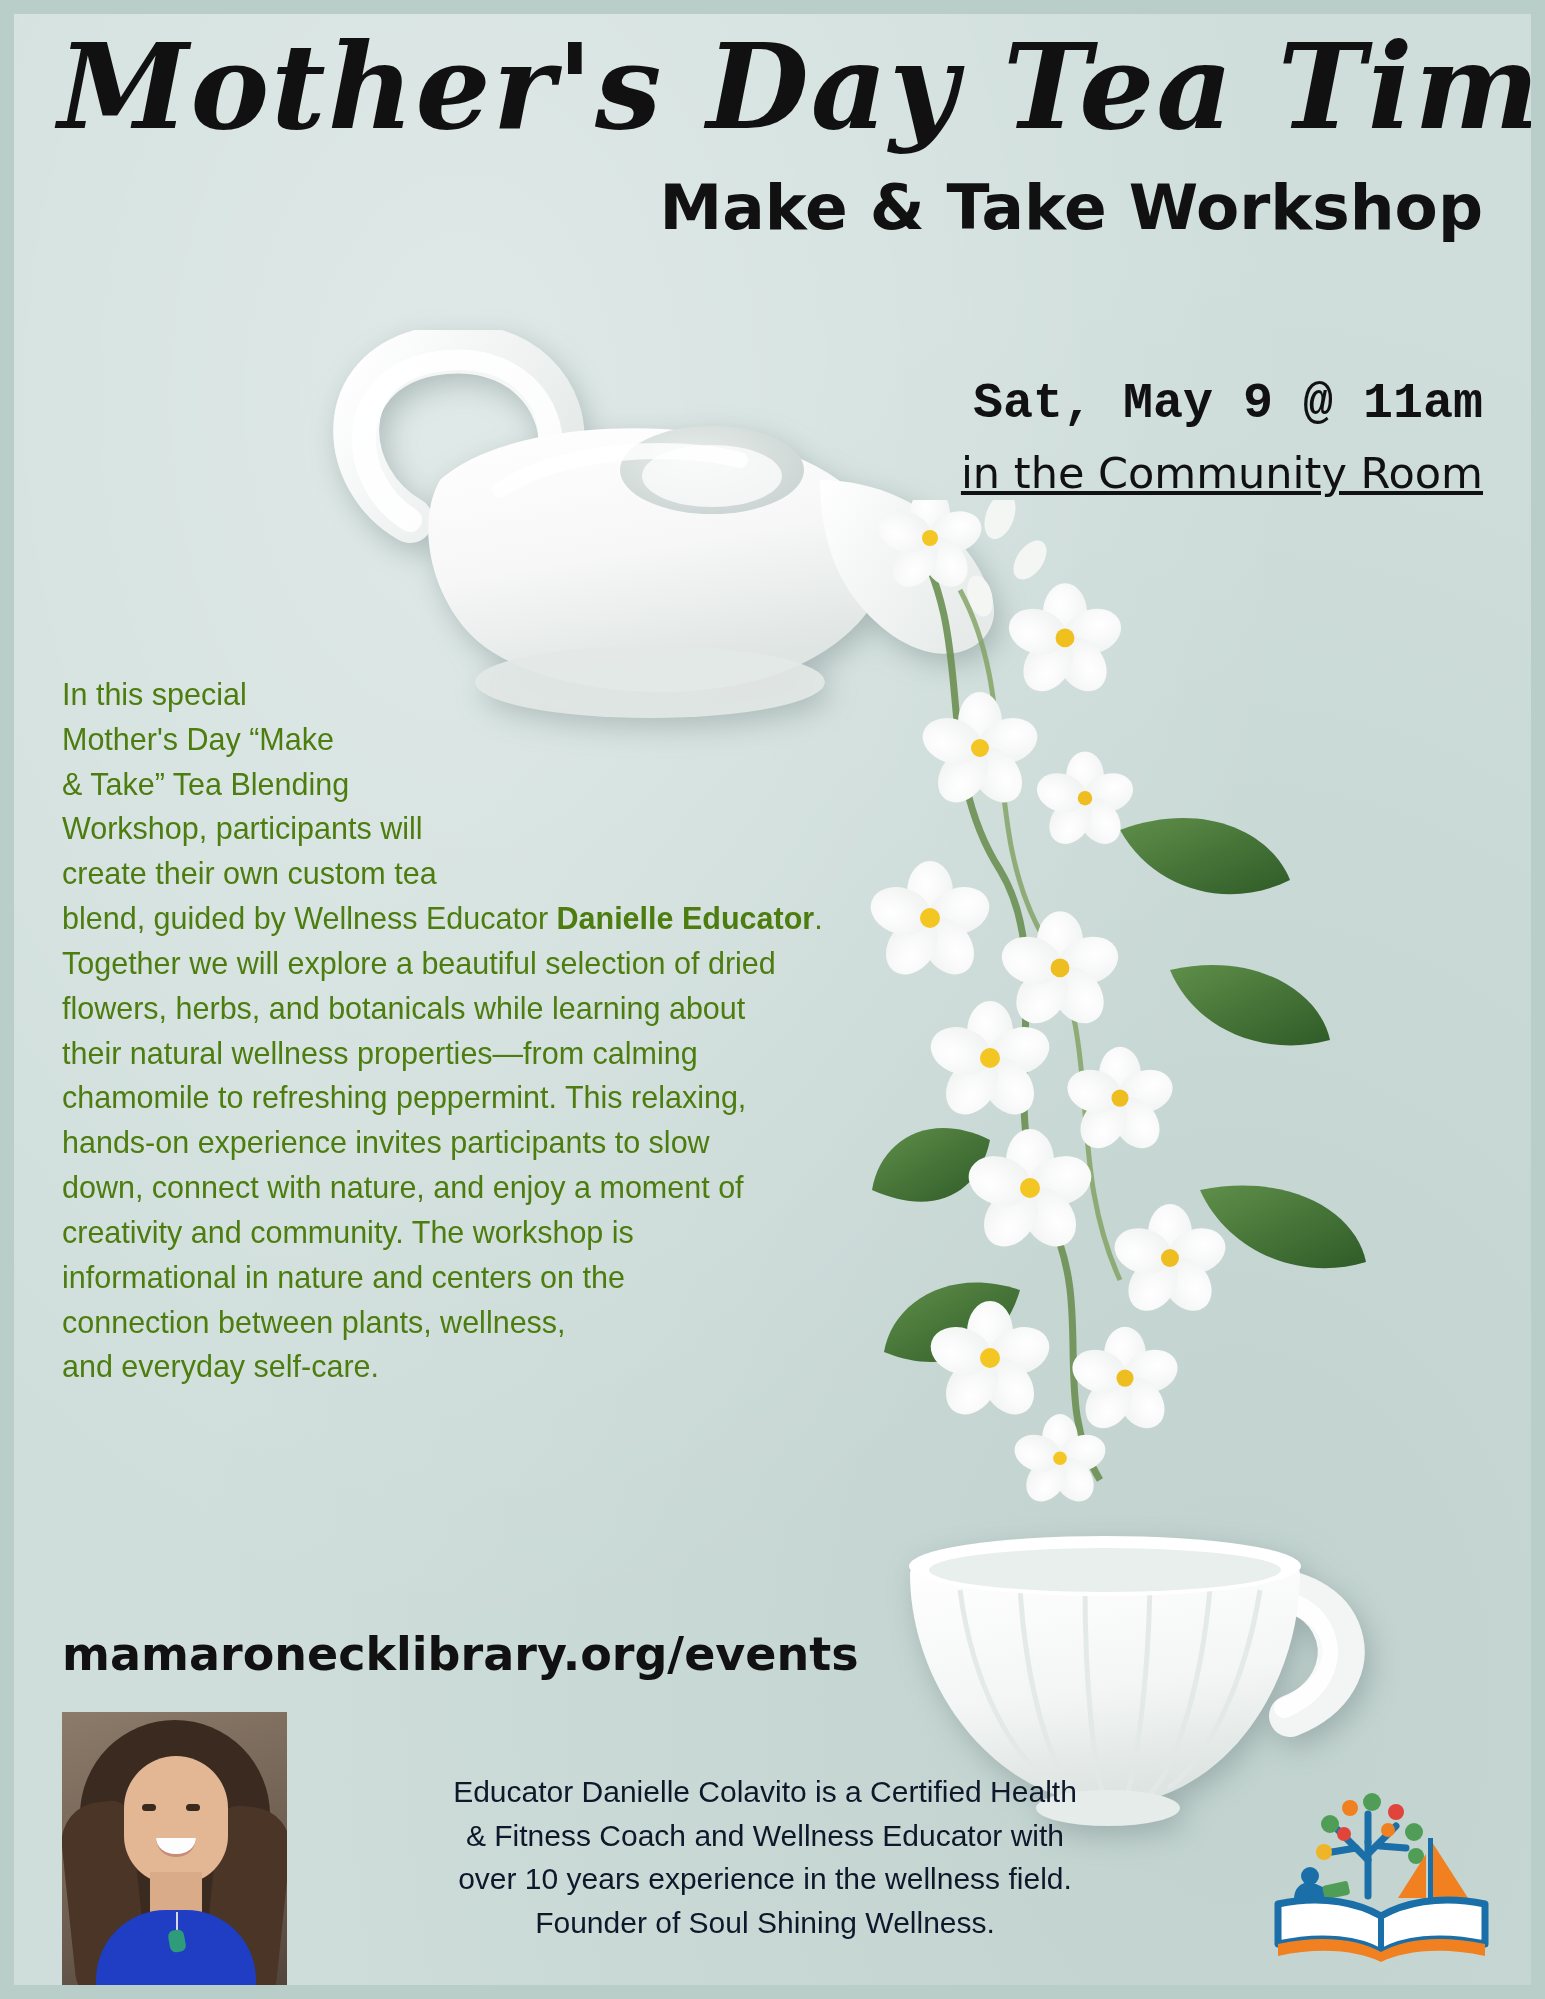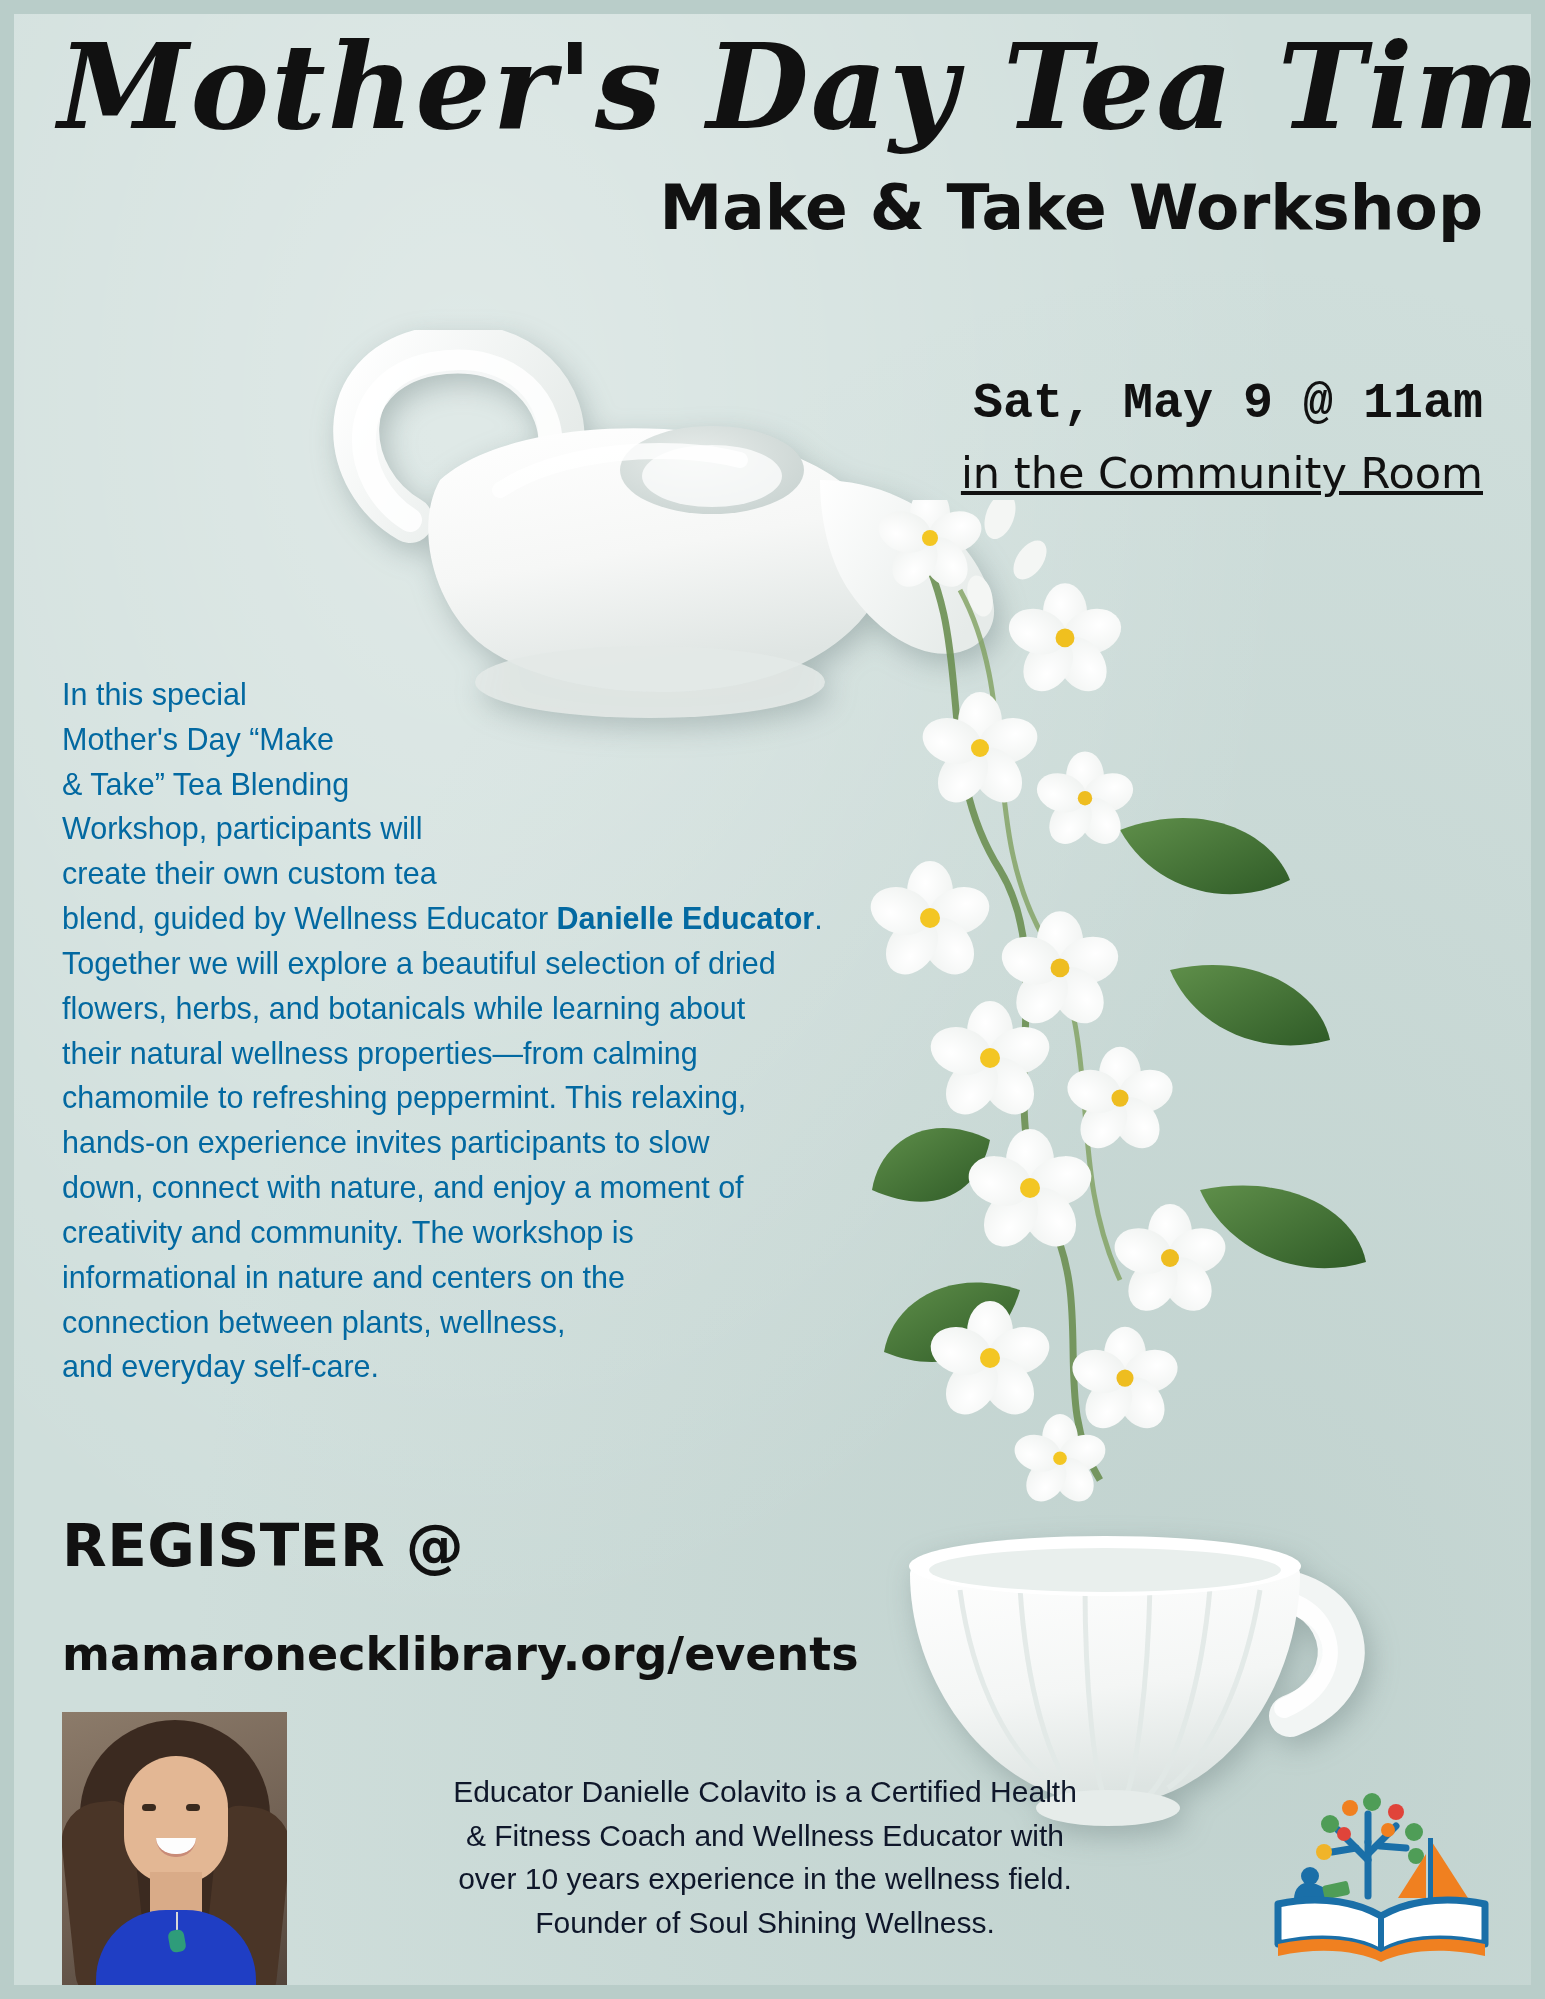--- a/index.html
+++ b/index.html
@@ -99,21 +99,21 @@
 
   
   .body-copy {
     position: absolute;
     left: 62px;
     top: 672px;
     width: 930px;
     font-family: "Liberation Sans", sans-serif;
     font-size: 30.5px;
     line-height: 1.47;
-    color: #0369a1;
+    color: #4d7c0f;
     z-index: 4;
     white-space: pre-wrap;
   }
   .body-copy b { font-weight: 700; }
 
   
   .register-label {
     position: absolute;
     left: 62px;
     top: 1512px;
@@ -536,21 +536,20 @@
 flowers, herbs, and botanicals while learning about
 their natural wellness properties—from calming
 chamomile to refreshing peppermint. This relaxing,
 hands-on experience invites participants to slow
 down, connect with nature, and enjoy a moment of
 creativity and community. The workshop is
 informational in nature and centers on the
 connection between plants, wellness,
 and everyday self-care.</div>
 
-  <div class="register-label">REGISTER @</div>
   <div class="register-url">mamaronecklibrary.org/events</div>
 
   <div class="presenter-photo">
     <div class="ph-bg"></div>
     <div class="ph-hair"></div>
     <div class="ph-hair2"></div>
     <div class="ph-hair3"></div>
     <div class="ph-face"></div>
     <div class="ph-eye-l"></div>
     <div class="ph-eye-r"></div>

